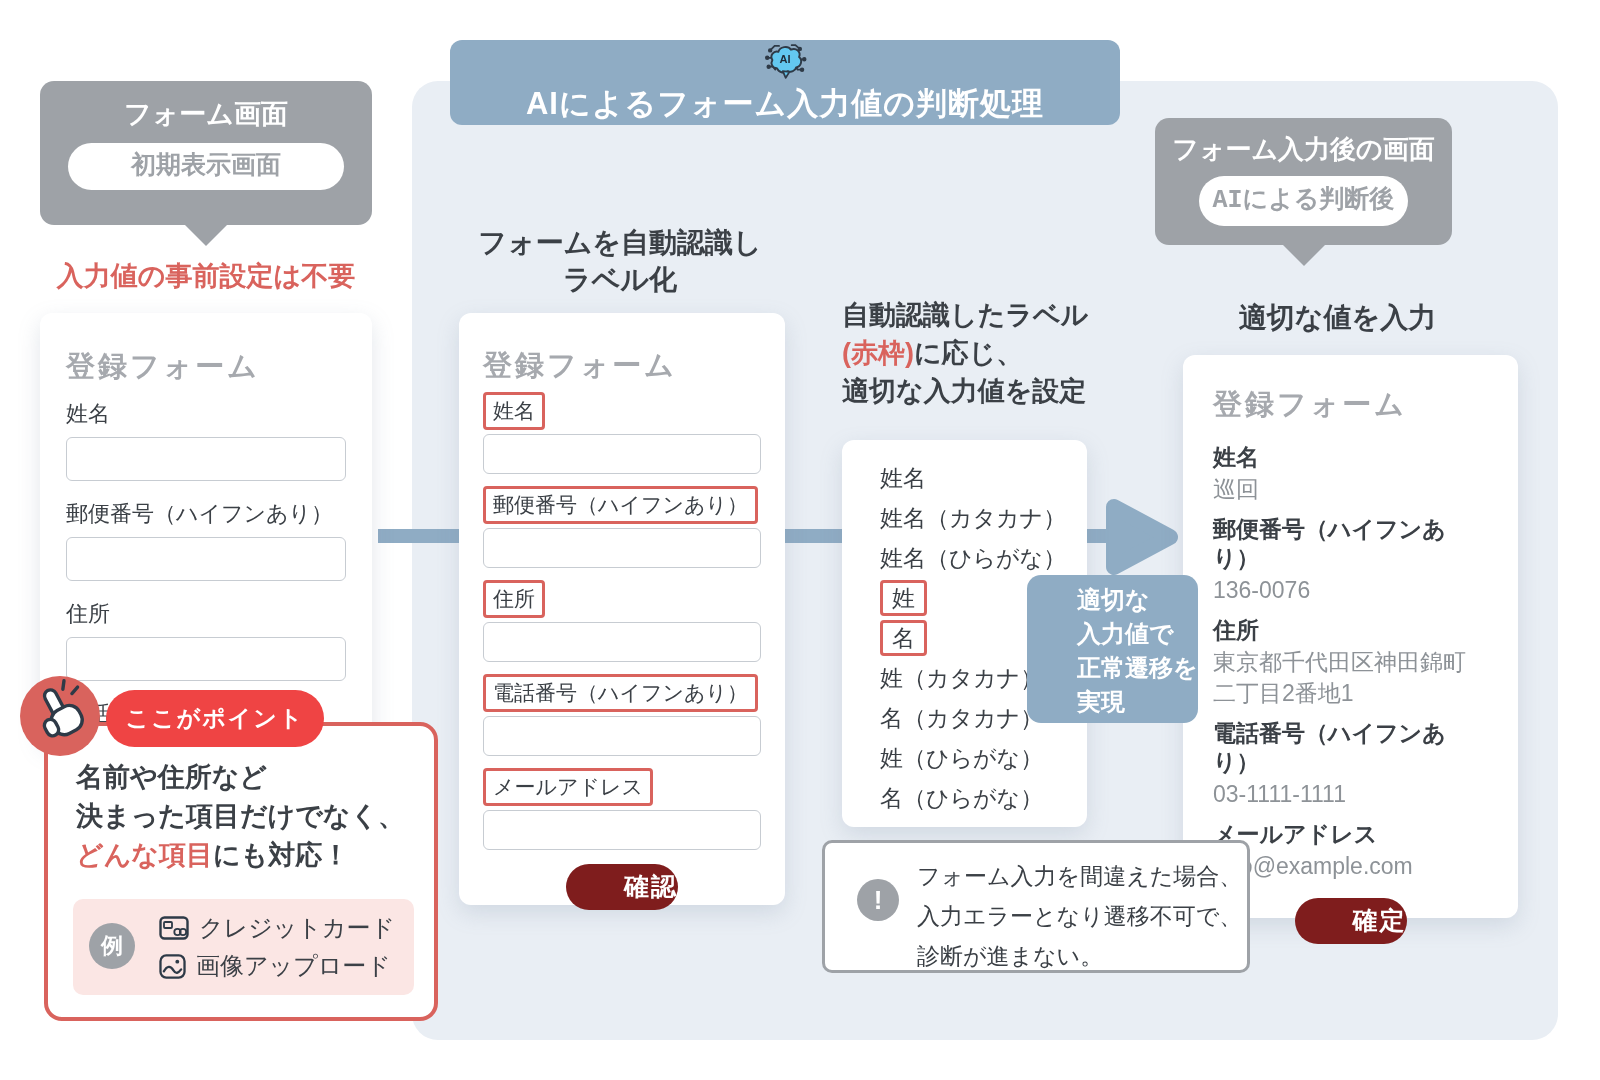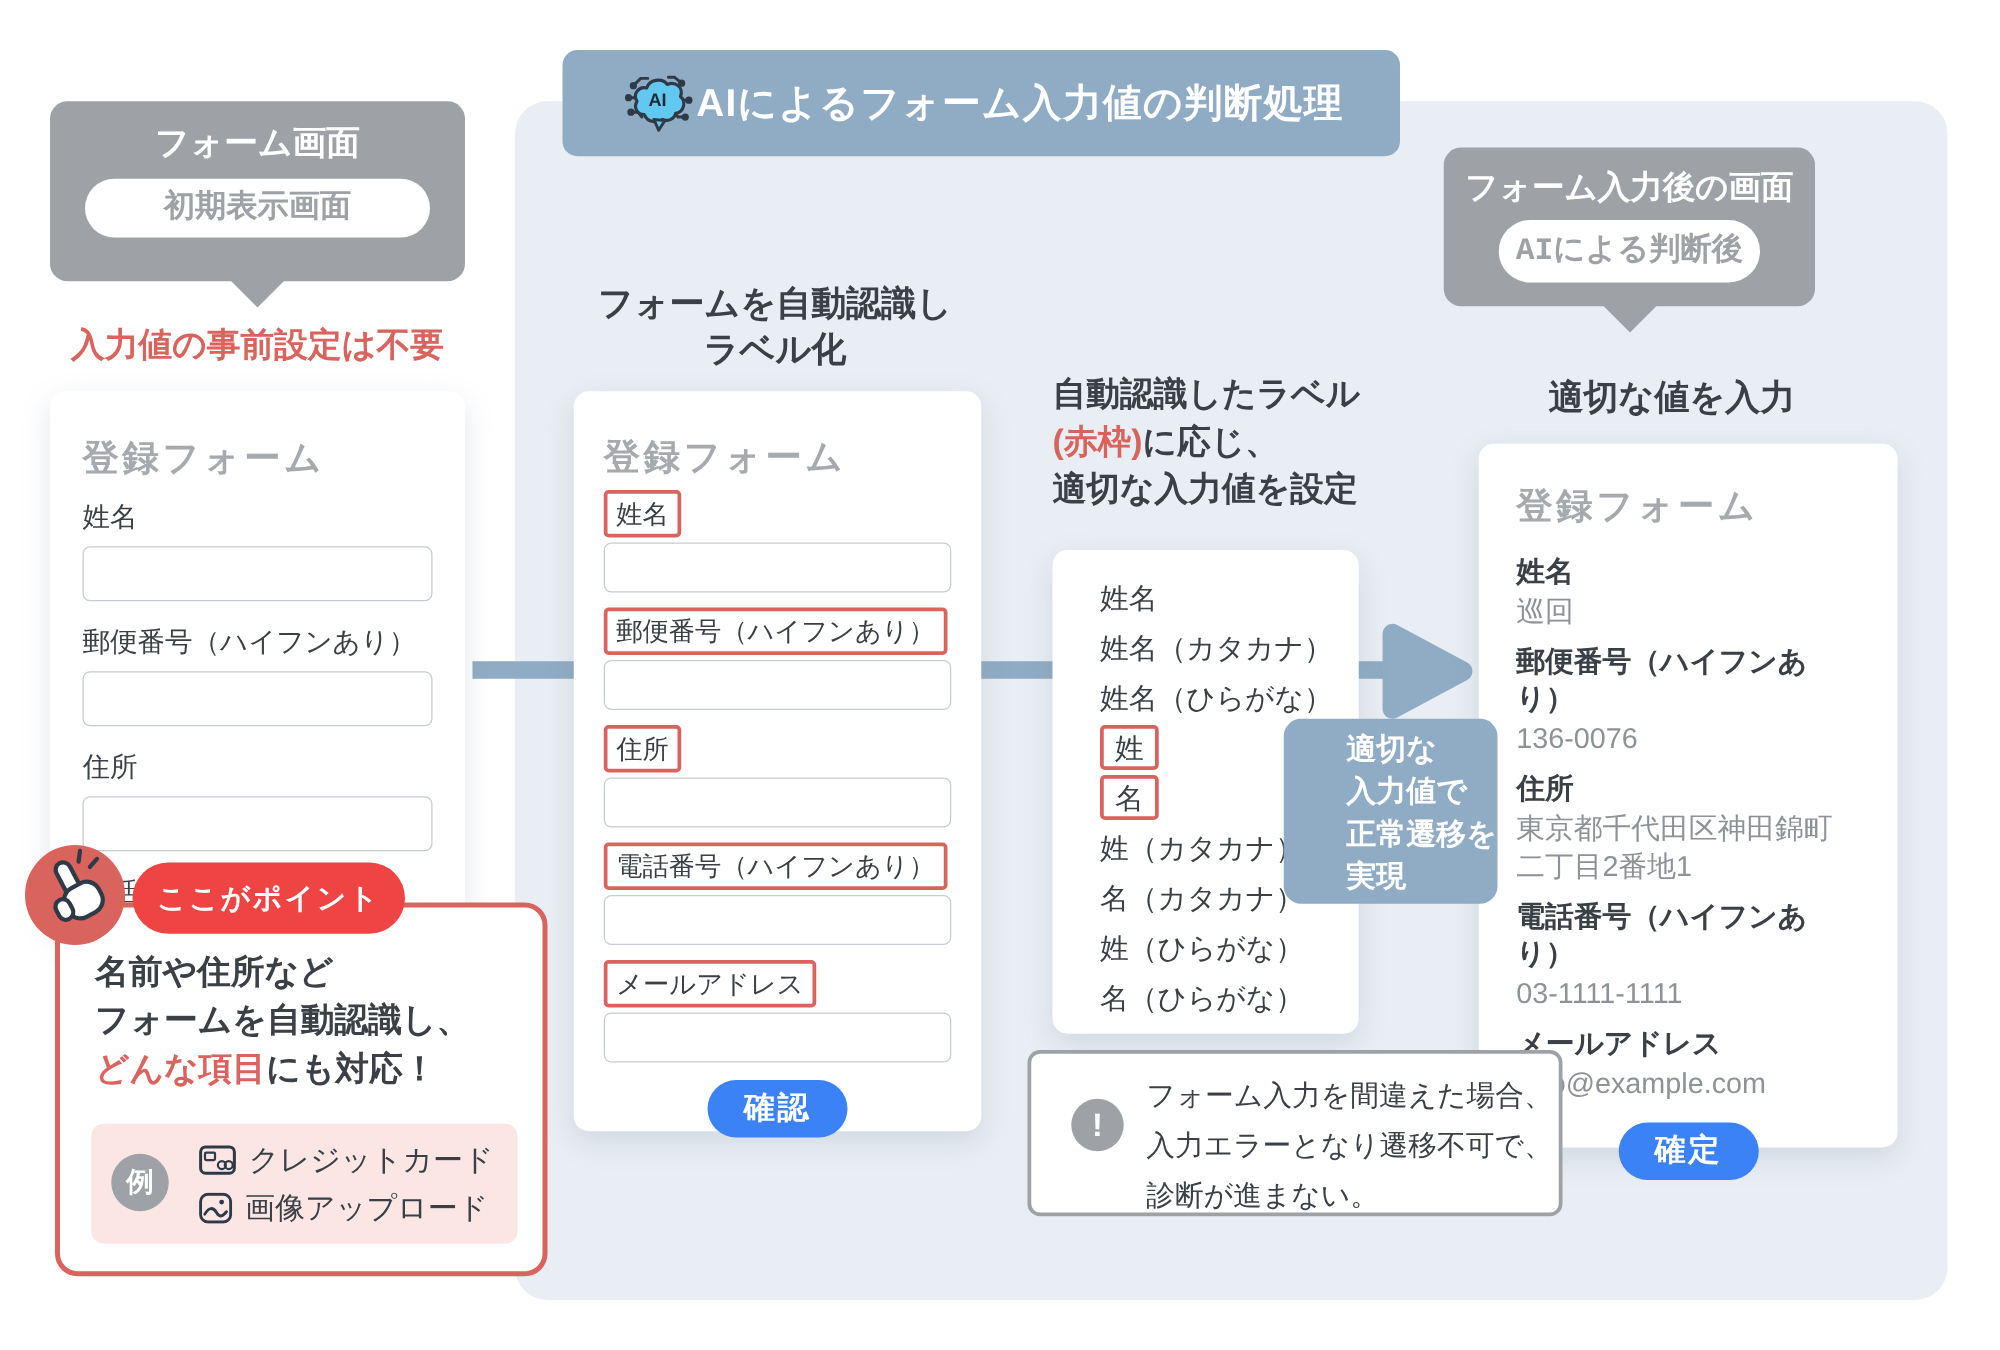--- a/index.html
+++ b/index.html
@@ -9,21 +9,21 @@
   #stage { position:relative; width:1600px; height:1080px; }
 
   
   .panel { left:412px; top:81px; width:1146px; height:959px; background:#E9EEF4; border-radius:26px; z-index:0; }
 
   
   .flow-arrow { left:370px; top:495px; width:830px; height:90px; z-index:1; }
 
   
   .header { left:450px; top:40px; width:670px; height:85px; background:#8FACC4; border-radius:12px;
-            display:flex; align-items:center; justify-content:center; z-index:3; }
+            display:flex; align-items:center; justify-content:center; z-index:3;flex-direction:column; }
   .header-title { color:#ffffff; font-size:31px; font-weight:800; letter-spacing:1px; }
 
   
   .tooltip { background:#9EA2A7; border-radius:14px; z-index:3;font-family:Liberation Mono, monospace; }
   .tt-left { left:40px; top:81px; width:332px; height:144px; }
   .tt-right { left:1155px; top:118px; width:297px; height:127px; }
   .tt-title { color:#fff; font-weight:800; text-align:center; }
   .tt-left .tt-title { font-size:27px; margin-top:15px; }
   .tt-right .tt-title { font-size:26px; margin-top:14px; }
   .tt-pill { background:#fff; border-radius:26px; text-align:center; color:#9EA2A7; font-weight:800; }
@@ -47,23 +47,23 @@
   .card-left .card-title { margin-bottom:12px; }
   .f-label { font-size:22px; color:#3B4046; margin-bottom:8px; }
   .f-input { width:100%; height:44px; background:#fff; border:1.5px solid #C7CCD2; border-radius:6px; margin-bottom:18px; display:block; }
 
   .card-mid { left:459px; top:313px; width:326px; height:592px; padding:33px 24px 0; }
   .card-mid .card-title { margin-bottom:6px; }
   .rlabel-row { margin-bottom:4px; }
   .rlabel { display:inline-block; border:3px solid #D9635D; border-radius:4px; padding:2px 7px;
             font-size:21px; color:#3B4046; white-space:nowrap; background:#fff; }
   .card-mid .f-input { height:40px; margin-bottom:12px; }
-  .pill-btn { width:112px; height:46px; border-radius:23px; background:#3b82f6; color:#fff; border:none;
+  .pill-btn { width:112px; height:46px; border-radius:23px; background:#7f1d1d; color:#fff; border:none;
               font-size:25px; font-weight:800; letter-spacing:2px; display:block; margin:14px auto 0;
-              font-family:inherit; line-height:44px; text-align:center; }
+              font-family:inherit; line-height:44px; text-align:right; }
 
   
   .map-heading { left:842px; top:296px; width:270px; color:#3B4046; font-size:27px; font-weight:800; line-height:38px; z-index:2; white-space:nowrap; }
   .red-txt { color:#D9635D; }
   .card-labels { left:842px; top:440px; width:245px; height:387px; padding:18px 0 0 38px; }
   .map-row { height:40px; display:flex; align-items:center; font-size:23px; color:#3B4046; white-space:nowrap; }
   .map-boxed { display:inline-block; border:3px solid #D9635D; border-radius:4px; padding:0 9px; line-height:30px; }
   .blue-note { left:1027px; top:575px; width:171px; height:148px; background:#8FACC4; border-radius:14px;
                padding:8px 0 0 22px; z-index:6; }
   .blue-note div { color:#fff; font-size:24px; font-weight:800; line-height:34px; white-space:nowrap;margin-left:28px; }
@@ -155,21 +155,21 @@
         <rect x="38" y="22" width="12" height="34" rx="6" fill="#fff" stroke="#2E3A47" stroke-width="3.4"></rect>
         <rect x="32" y="44" width="30" height="26" rx="11" fill="#fff" stroke="#2E3A47" stroke-width="3.4"></rect>
         <rect x="24" y="48" width="12" height="17" rx="6" fill="#fff" stroke="#2E3A47" stroke-width="3.4"></rect>
       </g>
     </svg>
   </div>
   <div class="abs point-badge">ここがポイント</div>
   <div class="abs callout">
     <div class="callout-text">
       <div><span>名前や住所など</span></div>
-      <div><span>フォームを自動認識し、</span></div>
+      <div><span>決まった項目だけでなく、</span></div>
       <div><span class="red-txt">どんな項目</span><span>にも対応！</span></div>
     </div>
     <div class="pink-box">
       <div class="rei-circle">例</div>
       <div class="ex-rows">
         <div class="ex-row">
           <svg width="30" height="24" viewBox="0 0 30 24">
             <rect x="1.5" y="1.5" width="27" height="21" rx="4" fill="none" stroke="#2E3A47" stroke-width="2.4"></rect>
             <rect x="5" y="6" width="8" height="6" rx="1" fill="none" stroke="#2E3A47" stroke-width="1.8"></rect>
             <circle cx="18.5" cy="16" r="3.2" fill="none" stroke="#2E3A47" stroke-width="1.8"></circle>

